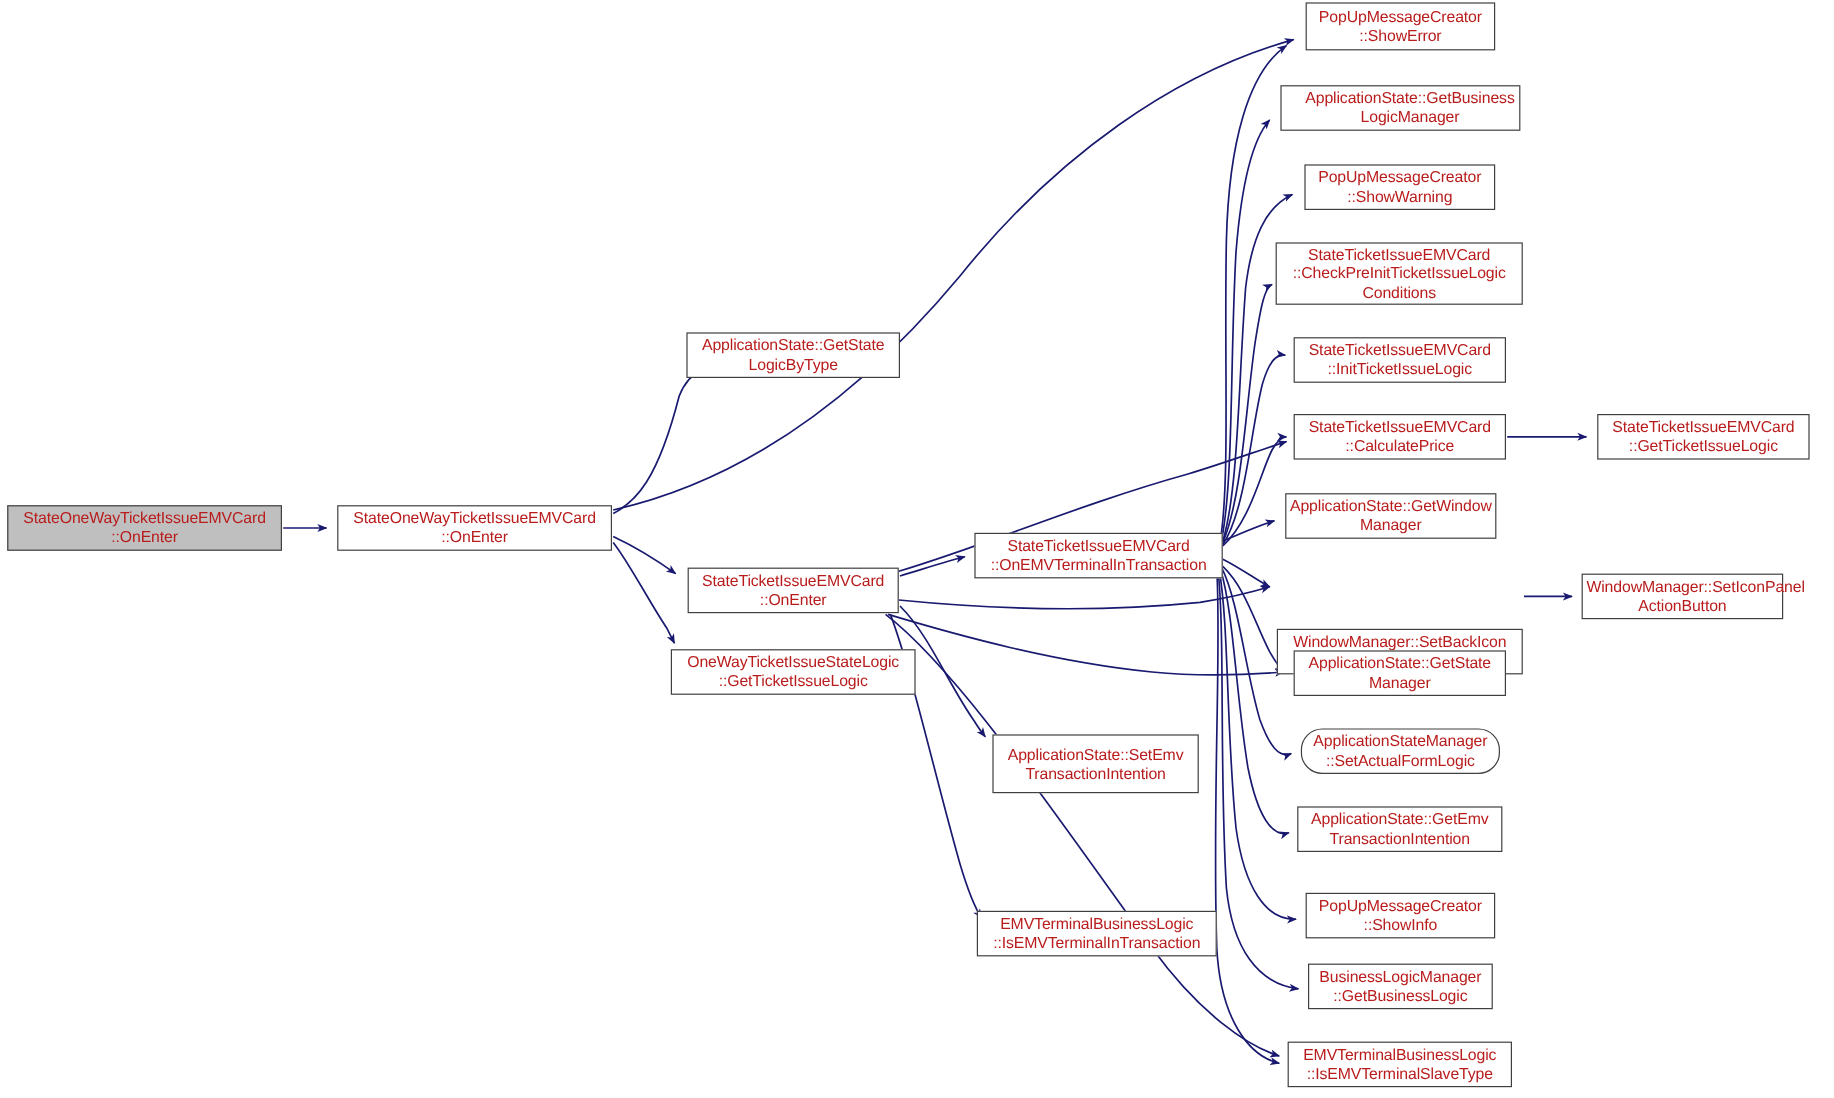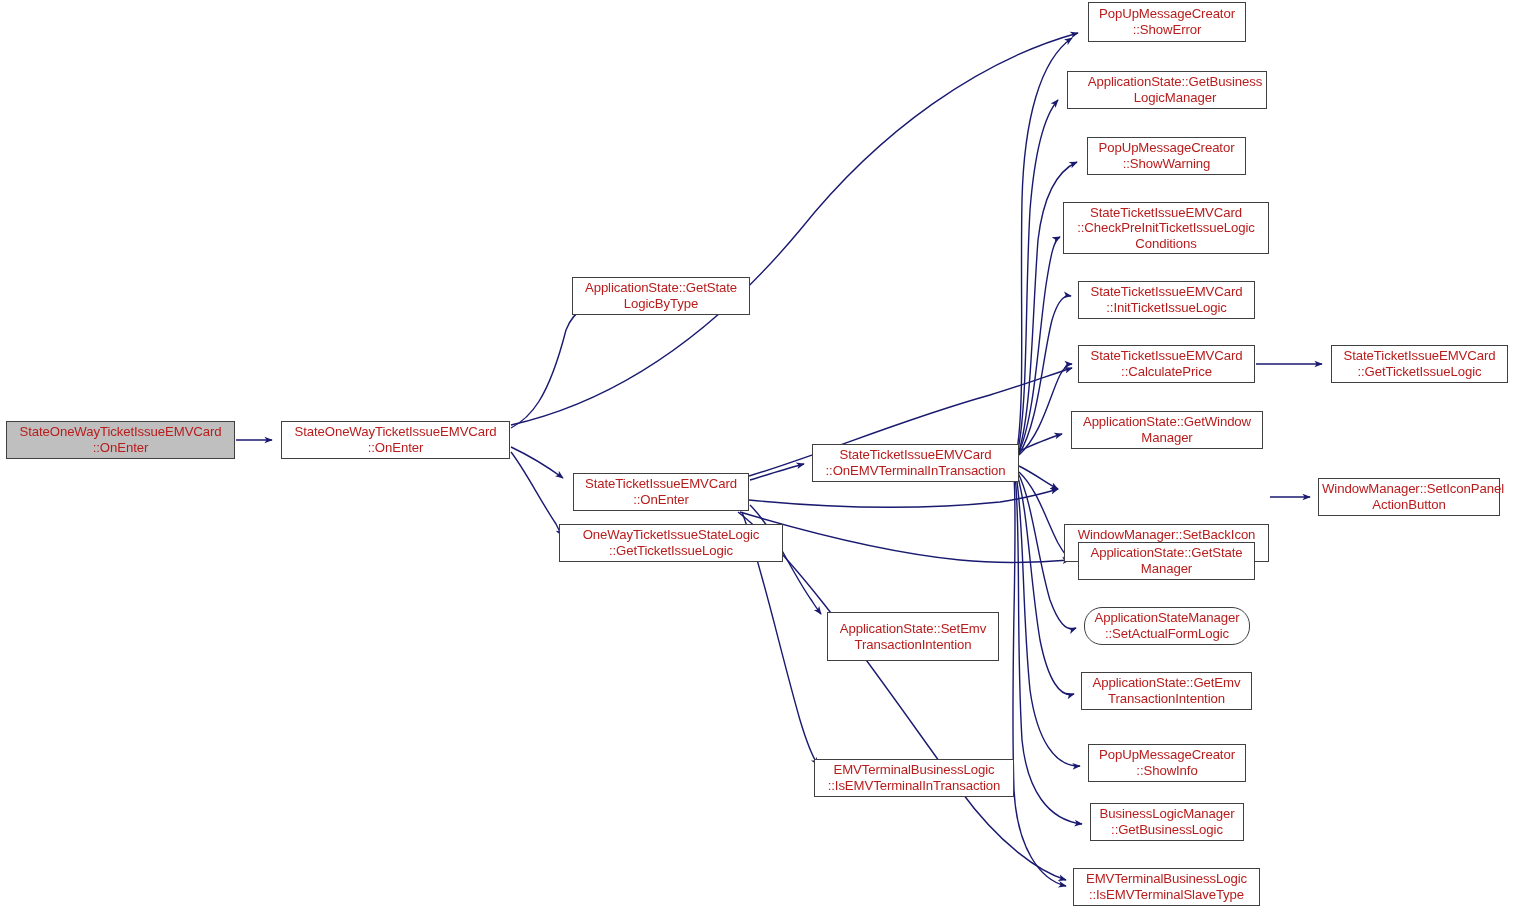--- a/index.html
+++ b/index.html
@@ -95,56 +95,56 @@
 
   <div id="nodes-group">
       <div class="node highlight" style="left: 6px; top: 421px; width: 229px; height: 38px;"><span class="node-label">StateOneWayTicketIssueEMVCard
 ::OnEnter</span></div>
       <div class="node" style="left: 281px; top: 421px; width: 229px; height: 38px;"><span class="node-label">StateOneWayTicketIssueEMVCard
 ::OnEnter</span></div>
       <div class="node" style="left: 572px; top: 277px; width: 178px; height: 38px;"><span class="node-label">ApplicationState::GetState
 LogicByType</span></div>
       <div class="node" style="left: 573px; top: 473px; width: 176px; height: 38px;"><span class="node-label">StateTicketIssueEMVCard
 ::OnEnter</span></div>
-      <div class="node" style="left: 559px; top: 524px; width: 224px; height: 38px;"><span class="node-label">OneWayTicketIssueStateLogic
+      <div class="node" style="left: 559px; top: 541px; width: 204px; height: 38px;"><span class="node-label">OneWayTicketIssueStateLogic
 ::GetTicketIssueLogic</span></div>
       <div class="node" style="left: 812px; top: 444px; width: 207px; height: 38px;"><span class="node-label">StateTicketIssueEMVCard
 ::OnEMVTerminalInTransaction</span></div>
       <div class="node" style="left: 827px; top: 612px; width: 172px; height: 49px;"><span class="node-label">ApplicationState::SetEmv
 TransactionIntention</span></div>
       <div class="node" style="left: 814px; top: 759px; width: 200px; height: 38px;"><span class="node-label">EMVTerminalBusinessLogic
 ::IsEMVTerminalInTransaction</span></div>
       <div class="node" style="left: 1088px; top: 2px; width: 158px; height: 40px;"><span class="node-label">PopUpMessageCreator
 ::ShowError</span></div>
       <div class="node" style="left: 1067px; top: 71px; width: 200px; height: 38px; padding-left: 19px;"><span class="node-label">ApplicationState::GetBusiness
 LogicManager</span></div>
       <div class="node" style="left: 1087px; top: 137px; width: 159px; height: 38px;"><span class="node-label">PopUpMessageCreator
 ::ShowWarning</span></div>
       <div class="node" style="left: 1063px; top: 202px; width: 206px; height: 52px;"><span class="node-label">StateTicketIssueEMVCard
 ::CheckPreInitTicketIssueLogic
 Conditions</span></div>
       <div class="node" style="left: 1078px; top: 281px; width: 177px; height: 38px;"><span class="node-label">StateTicketIssueEMVCard
 ::InitTicketIssueLogic</span></div>
       <div class="node" style="left: 1078px; top: 345px; width: 177px; height: 38px;"><span class="node-label">StateTicketIssueEMVCard
 ::CalculatePrice</span></div>
-      <div class="node" style="left: 1071px; top: 411px; width: 192px; height: 38px;"><span class="node-label">ApplicationState::GetWindow
+      <div class="node" style="left: 1071px; top: 411px; width: 176px; height: 38px;"><span class="node-label">ApplicationState::GetWindow
 Manager</span></div>
       <div class="node" style="left: 1064px; top: 478px; width: 205px; height: 38px; margin-top: 46px;"><span class="node-label">WindowManager::SetBackIcon
 PanelActionButton</span></div>
       <div class="node" style="left: 1078px; top: 542px; width: 177px; height: 38px;"><span class="node-label">ApplicationState::GetState
 Manager</span></div>
       <div class="node" style="left: 1084px; top: 607px; width: 166px; height: 38px; border-radius: 18px;"><span class="node-label">ApplicationStateManager
 ::SetActualFormLogic</span></div>
       <div class="node" style="left: 1081px; top: 672px; width: 171px; height: 38px;"><span class="node-label">ApplicationState::GetEmv
 TransactionIntention</span></div>
       <div class="node" style="left: 1088px; top: 744px; width: 158px; height: 38px;"><span class="node-label">PopUpMessageCreator
 ::ShowInfo</span></div>
       <div class="node" style="left: 1090px; top: 803px; width: 154px; height: 38px;"><span class="node-label">BusinessLogicManager
 ::GetBusinessLogic</span></div>
       <div class="node" style="left: 1073px; top: 868px; width: 187px; height: 38px;"><span class="node-label">EMVTerminalBusinessLogic
 ::IsEMVTerminalSlaveType</span></div>
       <div class="node" style="left: 1331px; top: 345px; width: 177px; height: 38px;"><span class="node-label">StateTicketIssueEMVCard
 ::GetTicketIssueLogic</span></div>
-      <div class="node" style="left: 1318px; top: 478px; width: 182px; height: 38px;"><span class="node-label">WindowManager::SetIconPanel
+      <div class="node" style="left: 1318px; top: 478px; width: 168px; height: 38px;"><span class="node-label">WindowManager::SetIconPanel
 ActionButton</span></div>
     </div>
 
 </div>
 
 </body></html>

